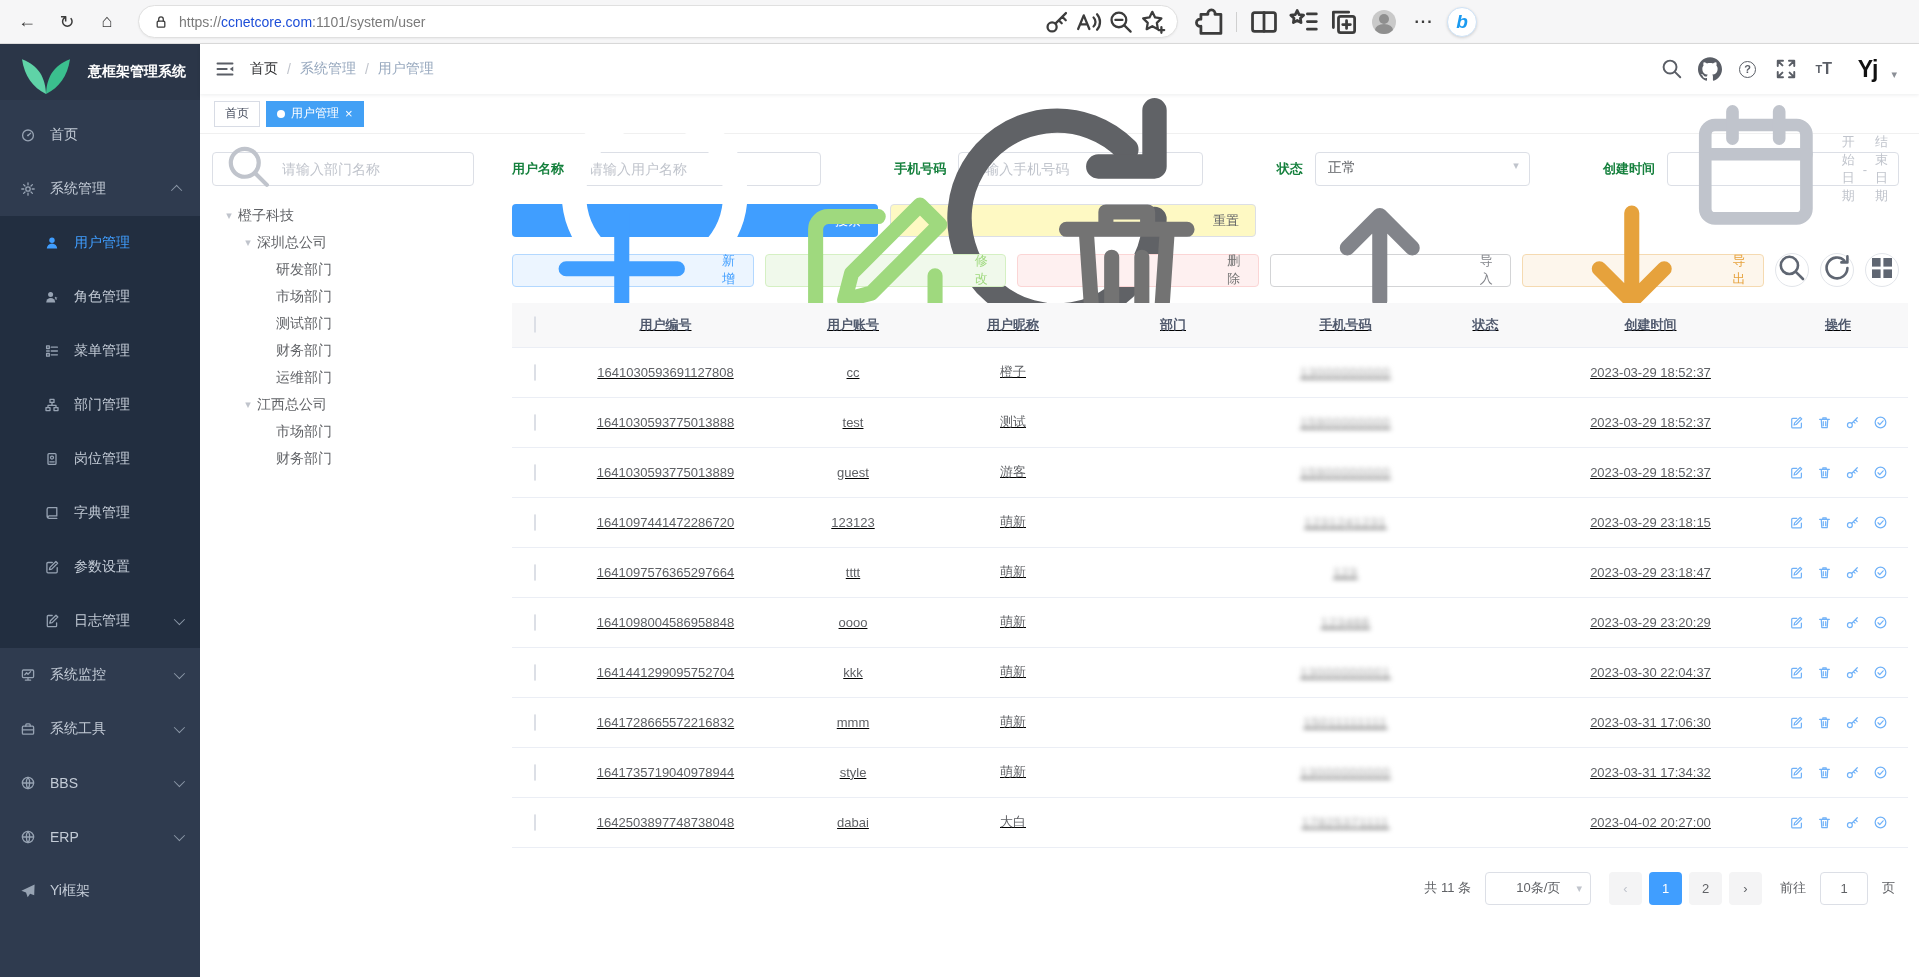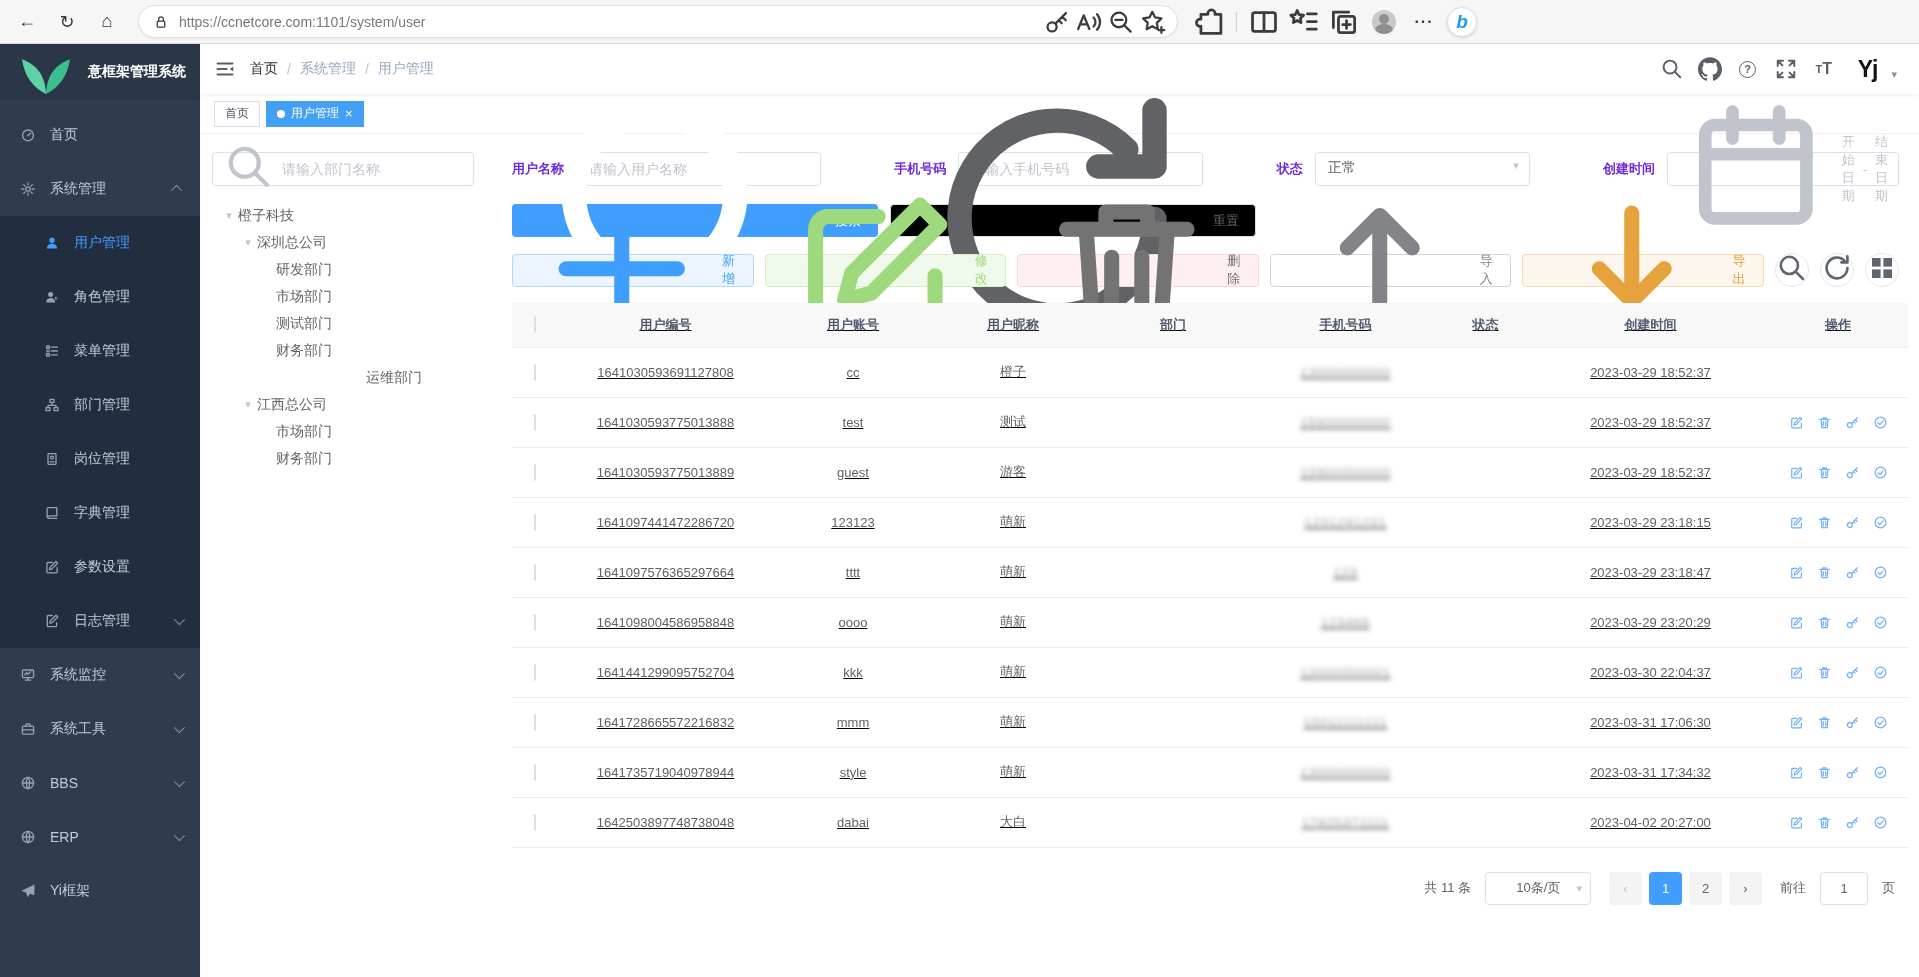--- a/index.html
+++ b/index.html
@@ -10,21 +10,21 @@
   
   .browser-bar { height:44px; background:#f6f6f7; border-bottom:1px solid #dcdcdc;
     display:flex; align-items:center; padding:0 10px; gap:6px; flex:0 0 auto; }
   .b-icon { width:34px; height:34px; display:flex; align-items:center; justify-content:center;
     color:#3c3c3c; font-size:18px; border-radius:6px; }
   .b-icon svg { width:17px; height:17px; }
   .url-pill { flex:1; max-width:1040px; height:33px; background:#fff; border:1px solid #e0e0e0;
     border-radius:17px; display:flex; align-items:center; padding:0 10px 0 14px; gap:10px;
     box-shadow:0 1px 2px rgba(0,0,0,.05); margin:0 8px; }
   .url-text { flex:1; font-size:14px; color:#7a7a7a; white-space:nowrap; overflow:hidden; }
-  .url-text .host { color:#737373; }
+  .url-text .host { color:#1d4ed8; }
   .pill-icons { display:flex; gap:4px; }
   .pill-icons .b-icon { width:28px; height:28px; }
   .b-divider { width:1px; height:20px; background:#d0d0d0; margin:0 4px; }
   .avatar-circle { width:24px; height:24px; border-radius:50%; background:#c9c9c9; position:relative; overflow:hidden; }
   .avatar-circle:before { content:""; position:absolute; left:7px; top:4px; width:10px; height:10px; border-radius:50%; background:#8f8f8f; }
   .avatar-circle:after { content:""; position:absolute; left:3px; top:14px; width:18px; height:12px; border-radius:50%; background:#8f8f8f; }
   .dots { font-size:16px; font-weight:bold; letter-spacing:1px; color:#3c3c3c; }
   .bing-circle { width:30px; height:30px; border-radius:50%; background:#fff; border:1px solid #cfe3f7;
     box-shadow:0 1px 3px rgba(0,0,0,.15); display:flex; align-items:center; justify-content:center;
     color:#1a9af0; font-weight:bold; font-style:italic; font-size:19px; }
@@ -81,36 +81,36 @@
   .dept-search svg { width:14px; height:14px; }
   .dept-search input { border:none; outline:none; flex:1; font-size:14px; color:#14532d; font-family:inherit; }
   .dept-search input::placeholder { color:#c0c4cc; }
   .tree { margin-top:16px; }
   .tree-node { height:27px; display:flex; align-items:center; font-size:14px; color:#606266; cursor:pointer; }
   .tree-caret { width:18px; color:#c0c4cc; font-size:11px; text-align:center; flex:0 0 auto; }
 
   .right-col { flex:1; min-width:0; display:flex; flex-direction:column; }
   .filter-row { display:flex; align-items:center; justify-content:space-between; }
   .f-group { display:flex; align-items:center; gap:12px; }
-  .f-label { font-size:13px; font-weight:bold; color:#6d28d9; white-space:nowrap;text-align:center; }
+  .f-label { font-size:13px; font-weight:bold; color:#15803d; white-space:nowrap;text-align:center; }
   .f-input { height:34px; border:1px solid #dcdfe6; border-radius:4px; padding:0 12px; font-size:14px;
     color:#606266; outline:none; font-family:inherit; }
   .f-input::placeholder { color:#c0c4cc; }
   .f-select { width:215px; height:34px; border:1px solid #dcdfe6; border-radius:4px; display:flex;
     align-items:flex-start; padding:6px 10px 0 12px; font-size:14px; color:#606266; cursor:pointer; }
   .f-select .val { flex:1; }
   .sel-caret { color:#c0c4cc; font-size:11px; }
   .date-range { width:232px; height:34px; border:1px solid #dcdfe6; border-radius:4px; display:flex;
     align-items:center; padding:0 10px; gap:8px; font-size:13px; color:#c0c4cc; }
   .date-range svg { width:14px; height:14px; flex:0 0 auto; }
   .date-ph { flex:1; text-align:center; }
 
   .btns-row { margin-top:18px; display:flex; gap:12px; }
   .btn { height:33px; border-radius:4px; font-size:13px; display:inline-flex; align-items:center;
-    gap:6px; padding:0 16px; cursor:pointer; border:1px solid transparent; background:#000000; font-family:inherit; }
+    gap:6px; padding:0 16px; cursor:pointer; border:1px solid transparent; background:#fef9c3; font-family:inherit; }
   .btn svg { width:13px; height:13px; }
   .btn-primary { background:#409eff; color:#fff; }
   .btn-plain { border-color:#dcdfe6; color:#606266; }
   .toolbar-row { margin-top:16px; display:flex; gap:11px; align-items:center; }
   .btn-add { background:#ecf5ff; border-color:#b3d8ff; color:#409eff; }
   .btn-edit { background:#f0f9eb; border-color:#d5f0c3; color:#9fd97e; }
   .btn-del { background:#fef0f0; border-color:#fbd5d5; color:#737373; }
   .btn-import { background:#fff; border-color:#d3d4d6; color:#82848a; }
   .btn-export { background:#fdf6ec; border-color:#f5dab1; color:#e6a23c; }
   .toolbar-right { margin-left:auto; display:flex; gap:11px; }
@@ -460,21 +460,21 @@
                 <span>市场部门</span>
               </div>
               <div class="tree-node" style="padding-left: 46px;">
                 <span class="tree-caret"></span>
                 <span>测试部门</span>
               </div>
               <div class="tree-node" style="padding-left: 46px;">
                 <span class="tree-caret"></span>
                 <span>财务部门</span>
               </div>
-              <div class="tree-node" style="padding-left: 46px; justify-content: center;">
+              <div class="tree-node" style="padding-left: 46px;">
                 <span class="tree-caret"></span>
                 <span>运维部门</span>
               </div>
               <div class="tree-node" style="padding-left: 27px;">
                 <span class="tree-caret">▾</span>
                 <span>江西总公司</span>
               </div>
               <div class="tree-node" style="padding-left: 46px;">
                 <span class="tree-caret"></span>
                 <span>市场部门</span>

